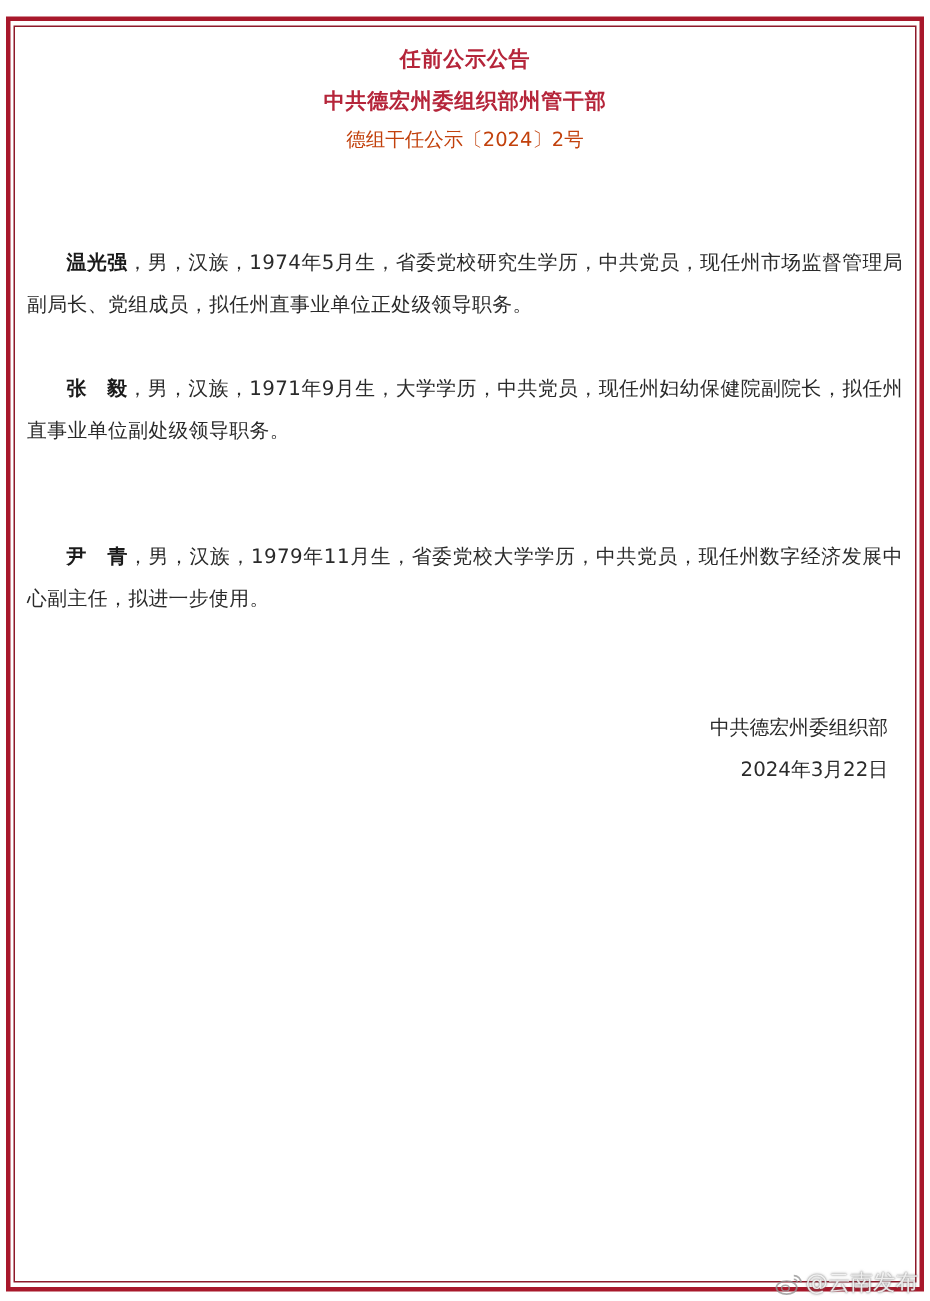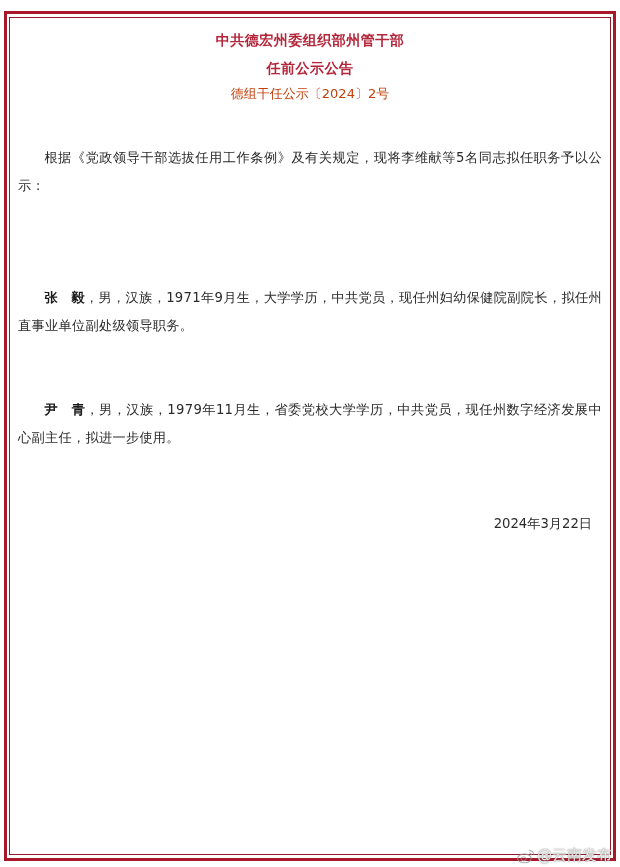--- a/index.html
+++ b/index.html
@@ -91,41 +91,42 @@
       display: inline-block;
     }
   </style>
 </head>
 <body>
 
 <div class="frame-outer"></div>
 <div class="frame-inner"></div>
 
 <div class="content">
+  <div class="title">任前公示公告</div>
   <div class="title">中共德宏州委组织部州管干部</div>
-  <div class="title">任前公示公告</div>
   <div class="doc-number">德组干任公示〔2024〕2号</div>
 
-  <p class="para para-intro">根据《党政领导干部选拔任用工作条例》及有关规定，现将李维献等5名同志拟任职务予以公示：</p>
 
   <div class="gap"></div>
 
   <div class="gap"></div>
+  <p class="para"><span class="name">温光强</span><span>，男，汉族，1974年5月生，省委党校研究生学历，中共党员，现任州市场监督管理局副局长、党组成员，拟任州直事业单位正处级领导职务。</span></p>
 
   <div class="gap"></div>
   <p class="para"><span class="name">张　毅</span><span>，男，汉族，1971年9月生，大学学历，中共党员，现任州妇幼保健院副院长，拟任州直事业单位副处级领导职务。</span></p>
 
   <div class="gap"></div>
 
   <div class="gap"></div>
   <p class="para"><span class="name">尹　青</span><span>，男，汉族，1979年11月生，省委党校大学学历，中共党员，现任州数字经济发展中心副主任，拟进一步使用。</span></p>
 
   <div class="gap"></div>
 
   <div class="sig-block">
+    <div class="signature">中共德宏州委组织部</div>
     <div class="signature">2024年3月22日</div>
   </div>
 </div>
 
 <div class="watermark">
   <svg class="weibo-icon" viewBox="0 0 24 20">
     <ellipse cx="10" cy="13" rx="8.5" ry="5.5" fill="none" stroke="rgba(150,150,150,0.8)" stroke-width="1.4"></ellipse>
     <ellipse cx="9" cy="13.5" rx="3.2" ry="2.4" fill="none" stroke="rgba(150,150,150,0.8)" stroke-width="1.2"></ellipse>
     <path d="M16 3 A6 6 0 0 1 22 9" fill="none" stroke="rgba(150,150,150,0.8)" stroke-width="1.4"></path>
     <path d="M16 6 A3 3 0 0 1 19 9" fill="none" stroke="rgba(150,150,150,0.8)" stroke-width="1.2"></path>

